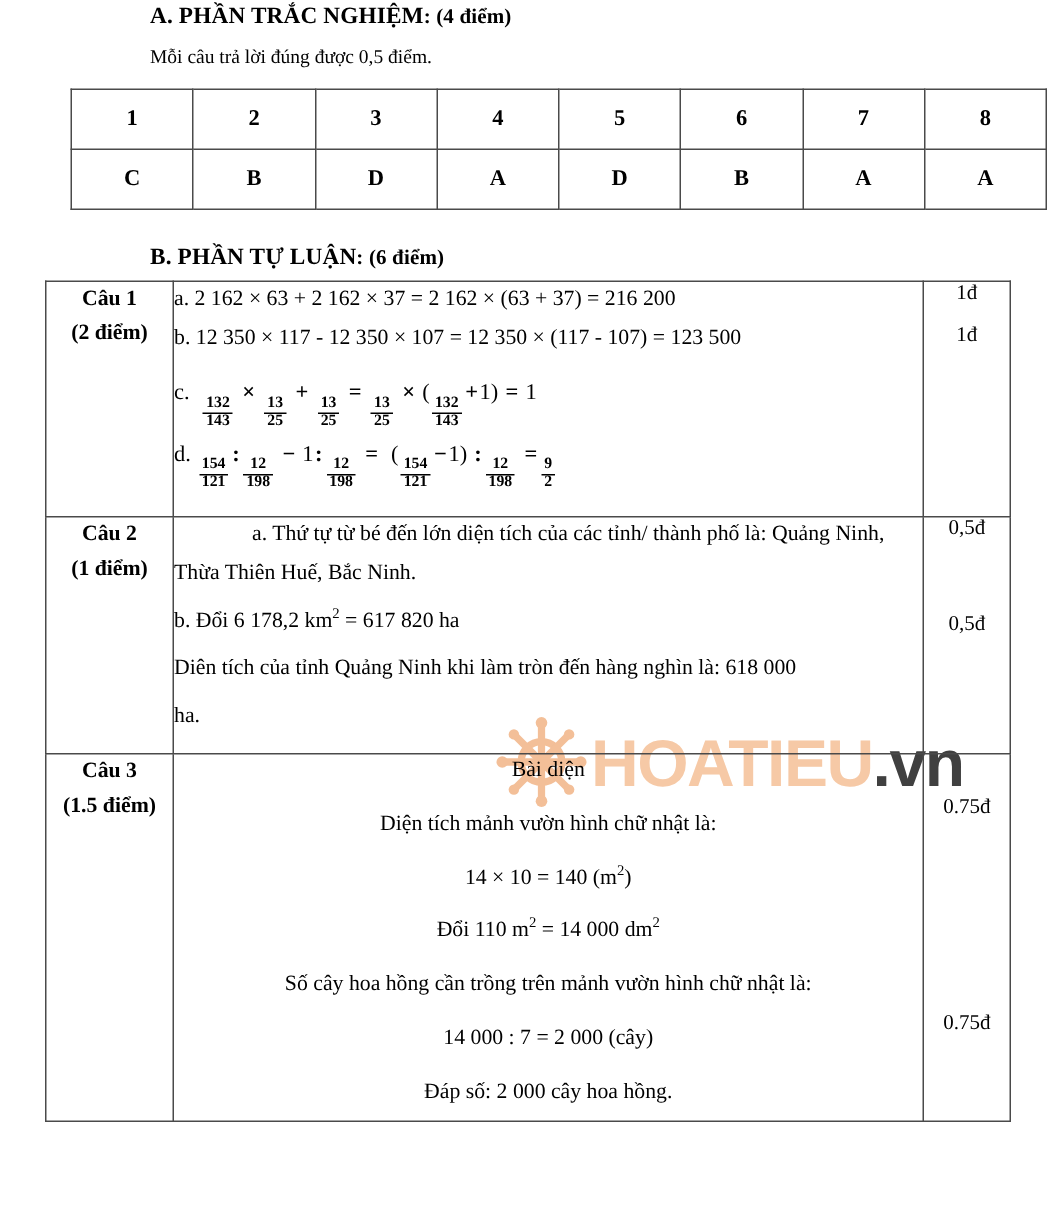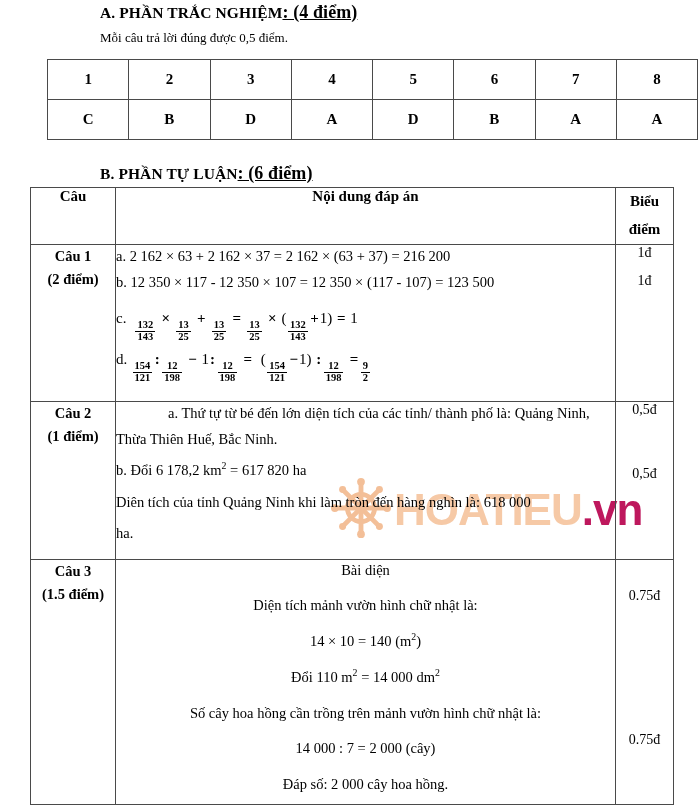--- a/index.html
+++ b/index.html
@@ -38,32 +38,32 @@
   .wm-wheel { flex: 0 0 auto; margin-right: 2px; }
   .wm-text {
     font-family: "Liberation Sans", sans-serif;
     font-weight: 700;
     font-size: 44px;
     letter-spacing: -1px;
     line-height: 1;
     color: #f6c9a6;
     white-space: nowrap;
   }
-  .wm-text .wm-dotvn { color: #be185d; }
+  .wm-text .wm-dotvn { color: #404040; }
 
   
   .sec-heading {
     position: absolute;
     font-weight: 700;
     font-size: 15.5px;
     letter-spacing: 0.1px;
     white-space: nowrap;
     z-index: 2;
   }
-  .sec-heading .pts { font-size: 18px; text-decoration: underline; }
+  .sec-heading .pts { font-size: 14px; }
   #heading-a { left: 100px; top: 2px; }
   #heading-b { left: 100px; top: 163px; }
   .sec-sub {
     position: absolute;
     left: 100px;
     top: 30px;
     font-size: 13px;
     white-space: nowrap;
     z-index: 2;
   }
@@ -226,28 +226,20 @@
   <div class="sec-heading" id="heading-b"><span>B. PHẦN TỰ LUẬN</span><span class="pts">: (6 điểm)</span></div>
 
   <table id="ans-table">
     <colgroup>
       <col class="col-cau">
         <col class="col-body">
         <col class="col-score">
     </colgroup>
     <tbody>
 
-      <tr style="height:56px;">
-        <td class="th-cau">Câu</td>
-        <td class="th-body">Nội dung đáp án</td>
-        <td class="th-score">
-          <div>Biểu</div>
-          <div>điểm</div>
-        </td>
-      </tr>
 
       <tr style="height:157px;">
         <td class="cau-label">
           <span>Câu 1</span>
           <span class="sub">(2 điểm)</span>
         </td>
         <td class="body-cell">
           <p class="line">a. 2 162 × 63 + 2 162 × 37 = 2 162 × (63 + 37) = 216 200</p>
           <p class="line sp">b. 12 350 × 117 -  12 350 × 107 = 12 350 × (117 - 107) = 123 500</p>
 

